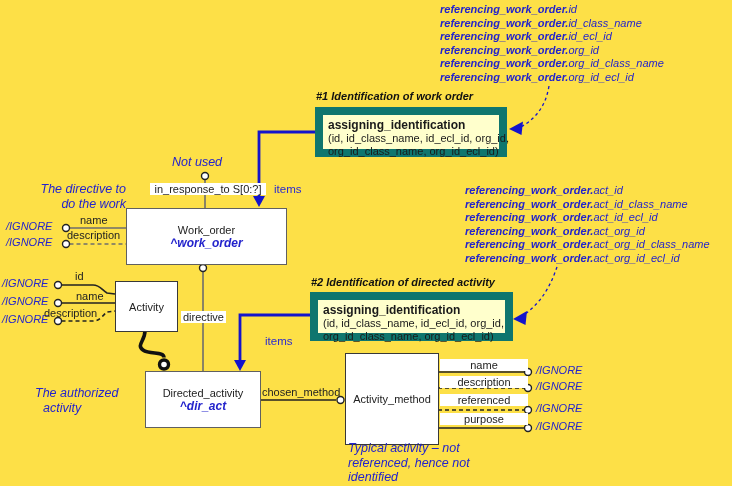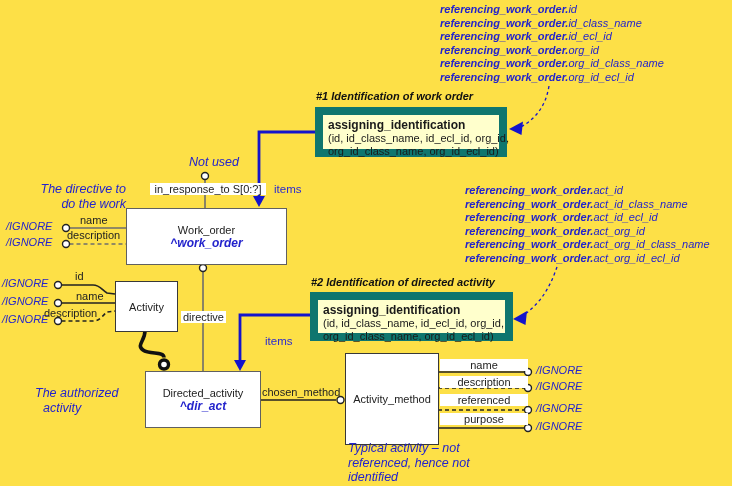--- a/index.html
+++ b/index.html
@@ -125,21 +125,21 @@
 
   <div class="abs entity b-gray" style="left:145px;top:371px;width:116px;height:57px;text-align:center;">
     <div class="ename">Directed_activity</div>
     <div class="eref">^dir_act</div>
   </div>
 
   <div class="abs entity b-dark" style="left:345px;top:353px;width:94px;height:92px;">
     <div class="ename">Activity_method</div>
   </div>
 
-  <div class="abs blue-it" style="left:163px;top:155px;width:76px;text-align:right;">Not used</div>
+  <div class="abs blue-it" style="left:172px;top:155px;width:76px;text-align:left;">Not used</div>
   <div class="abs attr-lbl wbg ctr" style="left:150px;top:183px;width:112px;">in_response_to S[0:?]</div>
   <div class="abs items-lbl" style="left:274px;top:183px;">items</div>
   <div class="abs items-lbl" style="left:265px;top:335px;">items</div>
   <div class="abs attr-lbl wbg" style="left:181px;top:311px;">directive</div>
   <div class="abs attr-lbl" style="left:262px;top:386px;">chosen_method</div>
 
   <div class="abs blue-it rt" style="left:28px;top:182px;width:98px;">
     <div>The directive to</div>
     <div>do the work</div>
   </div>

